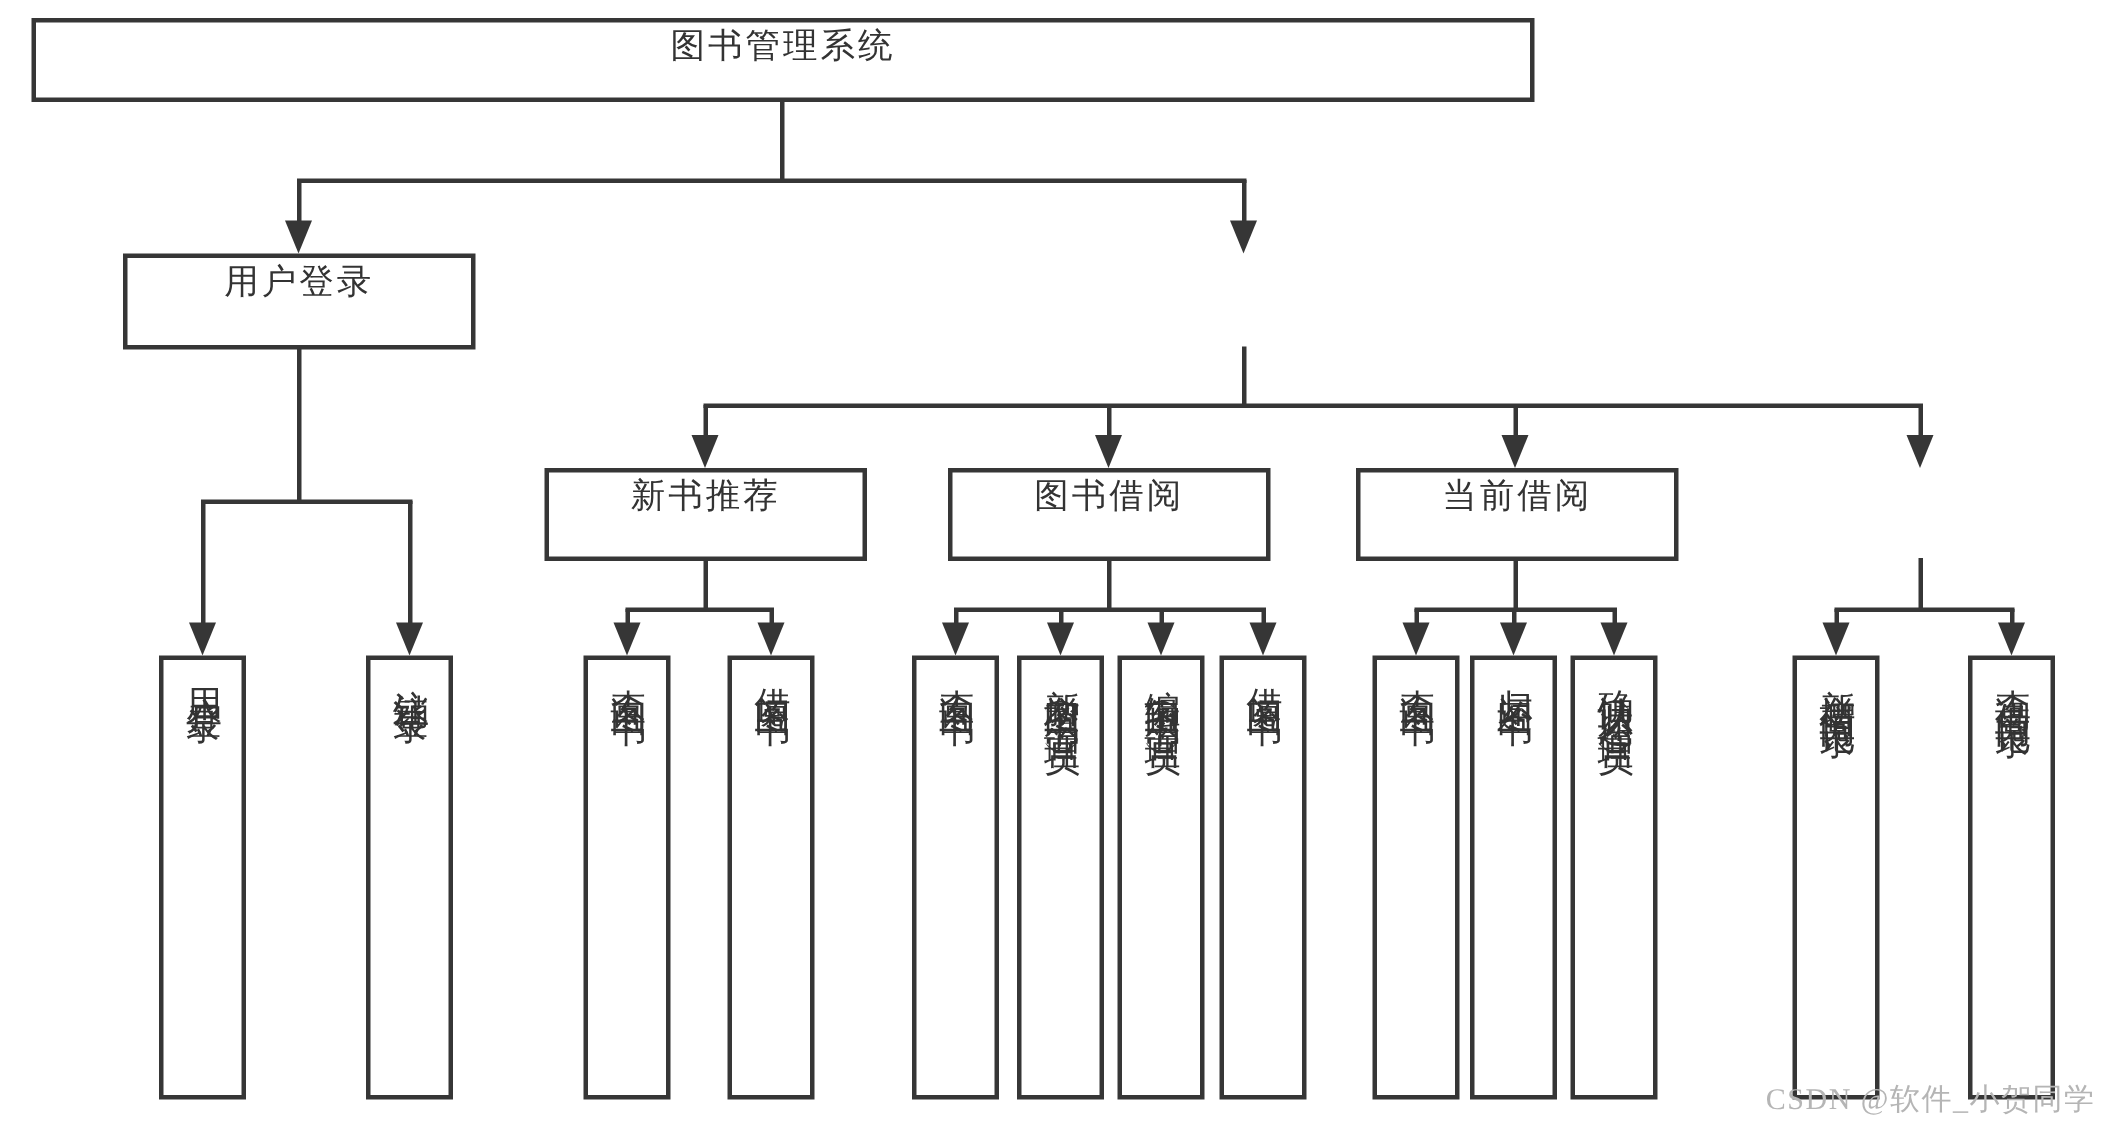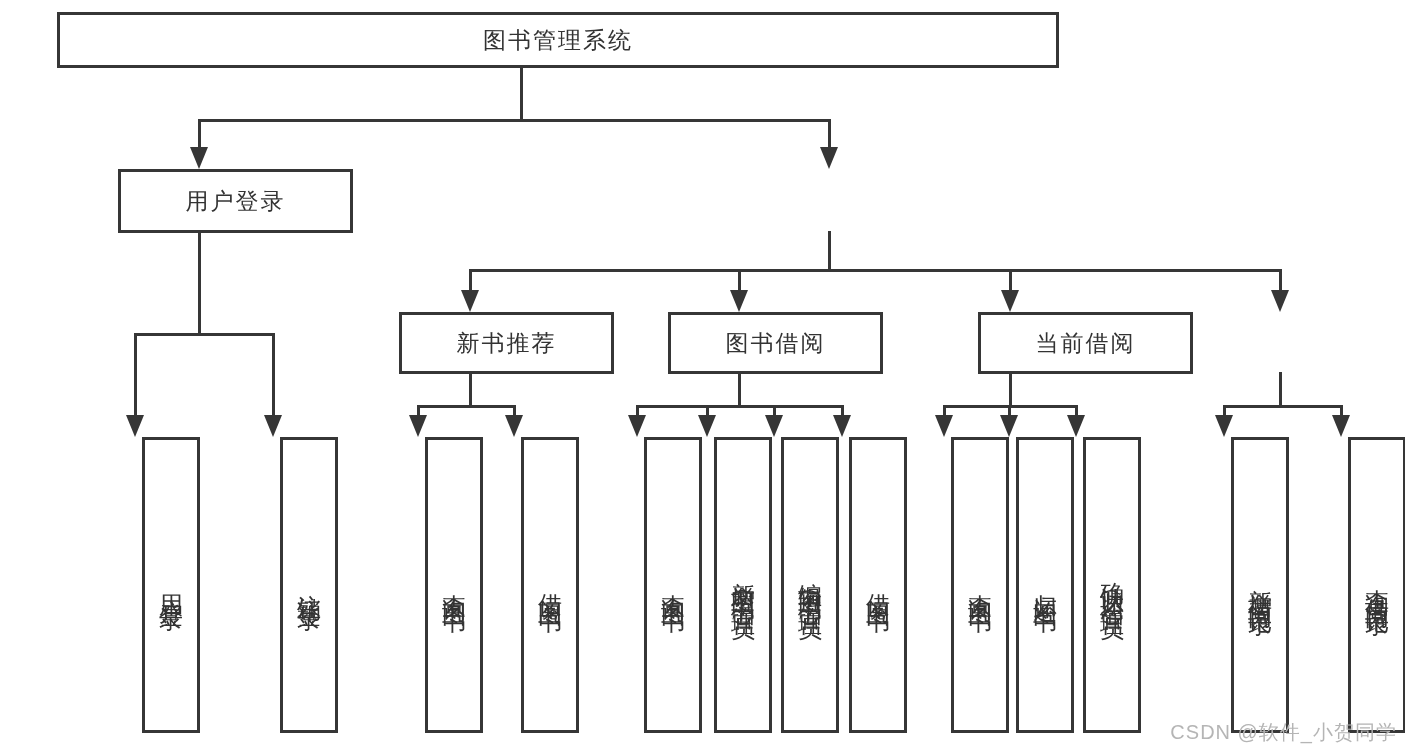--- a/index.html
+++ b/index.html
@@ -14,23 +14,22 @@
     position:relative;
     width:1405px;height:747px;
     background:var(--bg);
     overflow:hidden;
   }
   .box{
     position:absolute;
     box-sizing:border-box;
     border:3px solid var(--line);
     background:#ffffff;
-    display:flex;align-items:center;justify-content:center;
+    display:flex;align-items:flex-start;justify-content:center;
     text-align:center;
-    margin-left:36px;
   }
   .hlabel{
     font-size:23px;
     letter-spacing:2px;
     white-space:nowrap;
     color:var(--text);
   }
   .leaf{top:437px;width:58px;height:296px;}
   .vtext{
     writing-mode:vertical-rl;
@@ -49,20 +48,21 @@
     border-top:22px solid var(--line);
   }
   #watermark{
     position:absolute;
     top:719px;right:8px;
     font-size:20px;
     letter-spacing:1px;
     color:var(--wm);
     white-space:nowrap;
     z-index:5;
+    font-family:Liberation Serif, serif;
   }
 </style>
 </head>
 <body>
 
 <div id="stage">
 
   <div class="box" style="left:21px;top:12px;width:1002px;height:56px">
     <span class="hlabel">图书管理系统</span>
   </div>
@@ -70,21 +70,21 @@
   <div class="box" style="left:82px;top:169px;width:235px;height:64px">
     <span class="hlabel">用户登录</span>
   </div>
 
   <div class="box" style="left:363px;top:312px;width:215px;height:62px">
     <span class="hlabel">新书推荐</span>
   </div>
   <div class="box" style="left:632px;top:312px;width:215px;height:62px">
     <span class="hlabel">图书借阅</span>
   </div>
-  <div class="box" style="left:942px;top:312px;width:215px;height:62px">
+  <div class="box" style="left:904px;top:312px;width:215px;height:62px">
     <span class="hlabel">当前借阅</span>
   </div>
 
   <div class="box leaf" style="left:106px">
       <span class="vtext">用户登录</span>
     </div>
   <div class="box leaf" style="left:244px">
       <span class="vtext">注销登录</span>
     </div>
 

